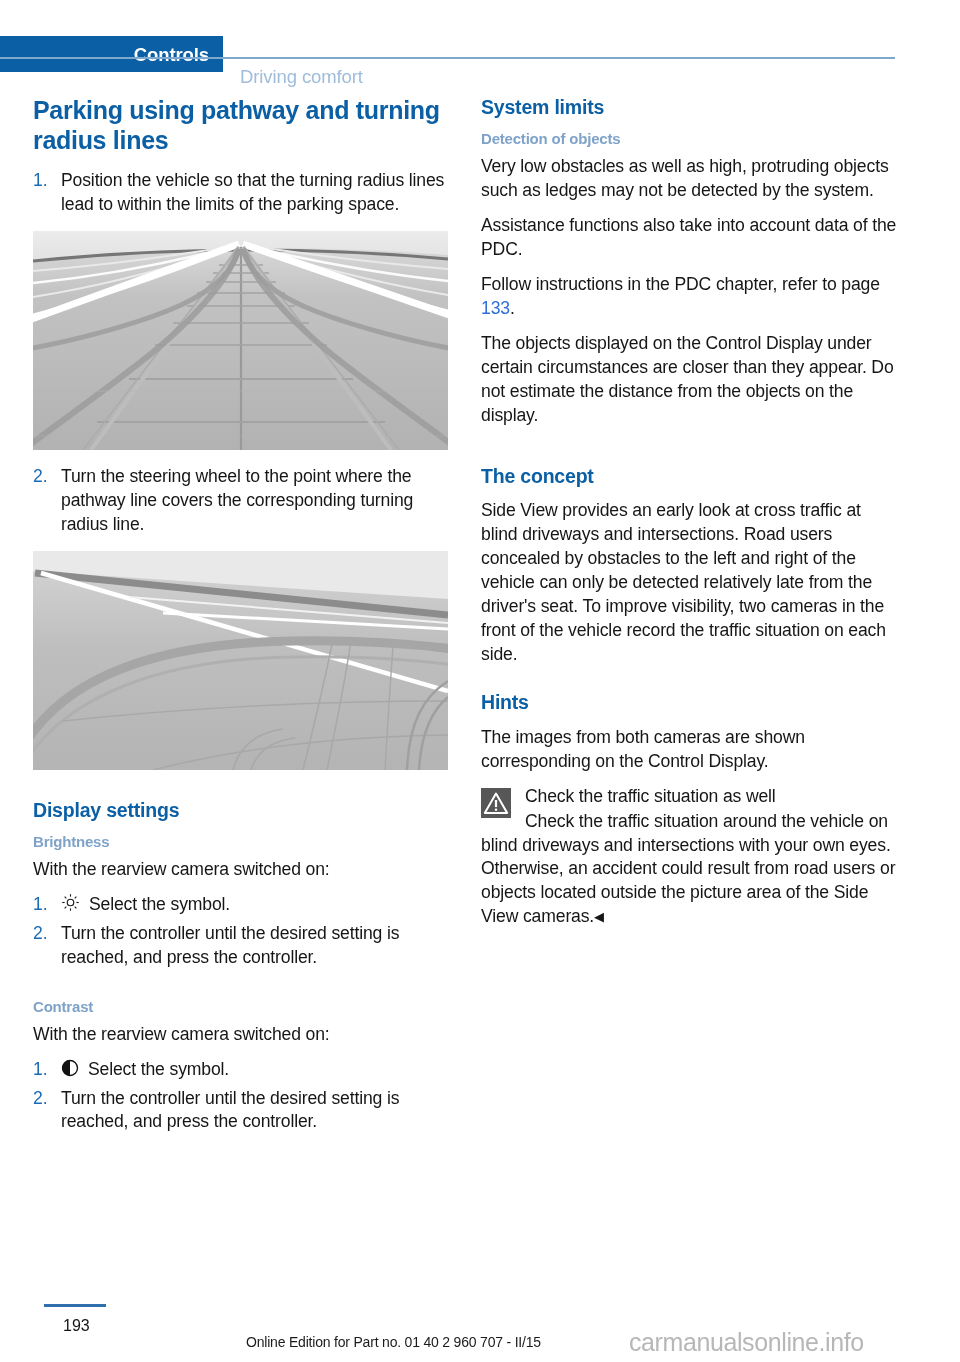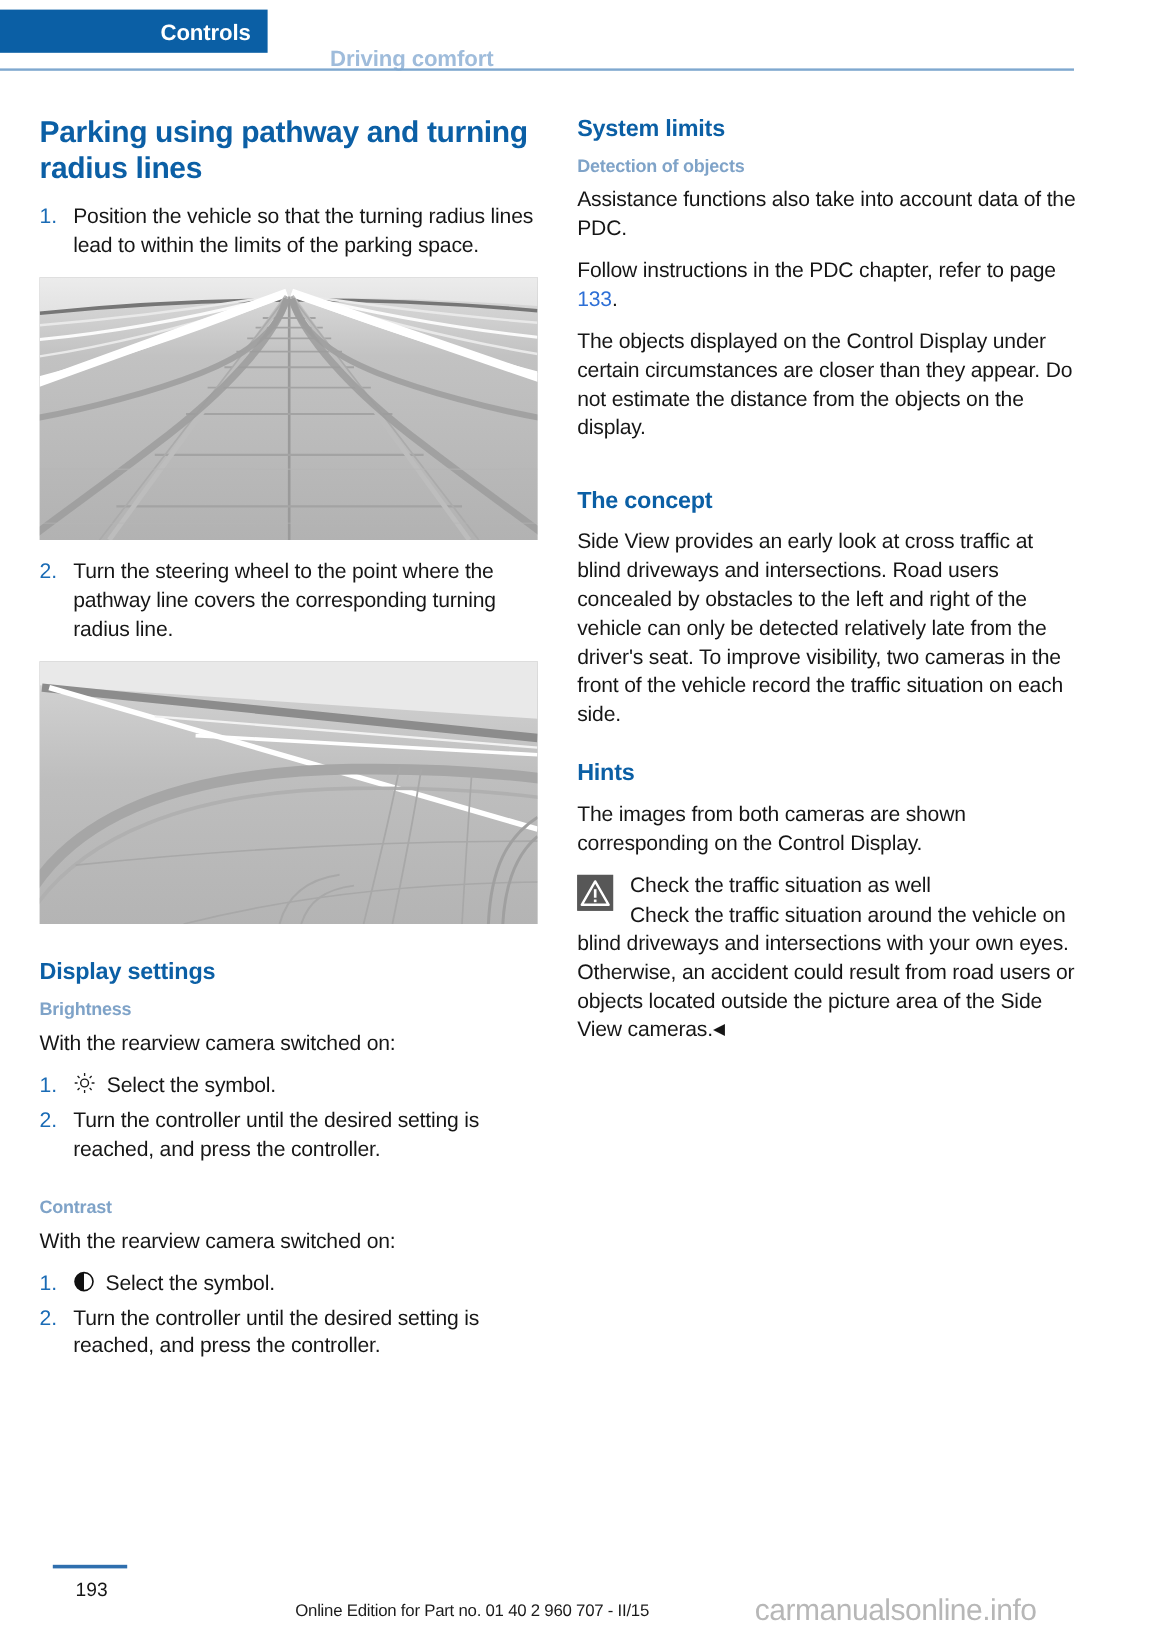--- a/index.html
+++ b/index.html
@@ -13,21 +13,21 @@
     position: relative;
     font-family: "Liberation Sans", sans-serif;
     color: #000000;
     overflow: hidden;
   }
 
   
   .header {
     position: absolute;
     left: 0;
-    top: 8px;
+    top: 36px;
     width: 780px;
     height: 36px;
   }
   .header-rule {
     position: absolute;
     left: 0;
     top: 57px;
     width: 895px;
     height: 2px;
     background: #7fa8cf;
@@ -50,24 +50,23 @@
     font-weight: bold;
     letter-spacing: -0.1px;
     white-space: nowrap;
   }
   .tab-inactive-label {
     position: absolute;
     left: 240px;
     top: 30px;
     color: #9fbcdb;
     font-size: 18.5px;
-    font-weight: bold;
+    font-weight: normal;
     letter-spacing: -0.1px;
     white-space: nowrap;
-    margin-left: 35px;
   }
 
   
   .col {
     position: absolute;
     top: 96px;
     width: 418px;
   }
   .col-left  { left: 33px; }
   .col-right { left: 481px; }
@@ -412,20 +411,21 @@
     </div>
   </div>
 
 </div>
 
 <div class="col col-right">
 
   <h2 class="h2">System limits</h2>
 
   <h3 class="h3">Detection of objects</h3>
+  <p class="body">Very low obstacles as well as high, protruding objects such as ledges may not be detected by the system.</p>
   <p class="body">Assistance functions also take into account data of the PDC.</p>
   <p class="body"><span>Follow instructions in the PDC chapter, refer to page </span><span class="pageref">133</span><span>.</span></p>
   <p class="body">The objects displayed on the Control Display under certain circumstances are closer than they appear. Do not estimate the distance from the objects on the display.</p>
 
   <div class="spacer-md"></div>
 
 
   <h2 class="h2">The concept</h2>
   <p class="body">Side View provides an early look at cross traffic at blind driveways and intersections. Road users concealed by obstacles to the left and right of the vehicle can only be detected relatively late from the driver's seat. To improve visibility, two cameras in the front of the vehicle record the traffic situation on each side.</p>
 

